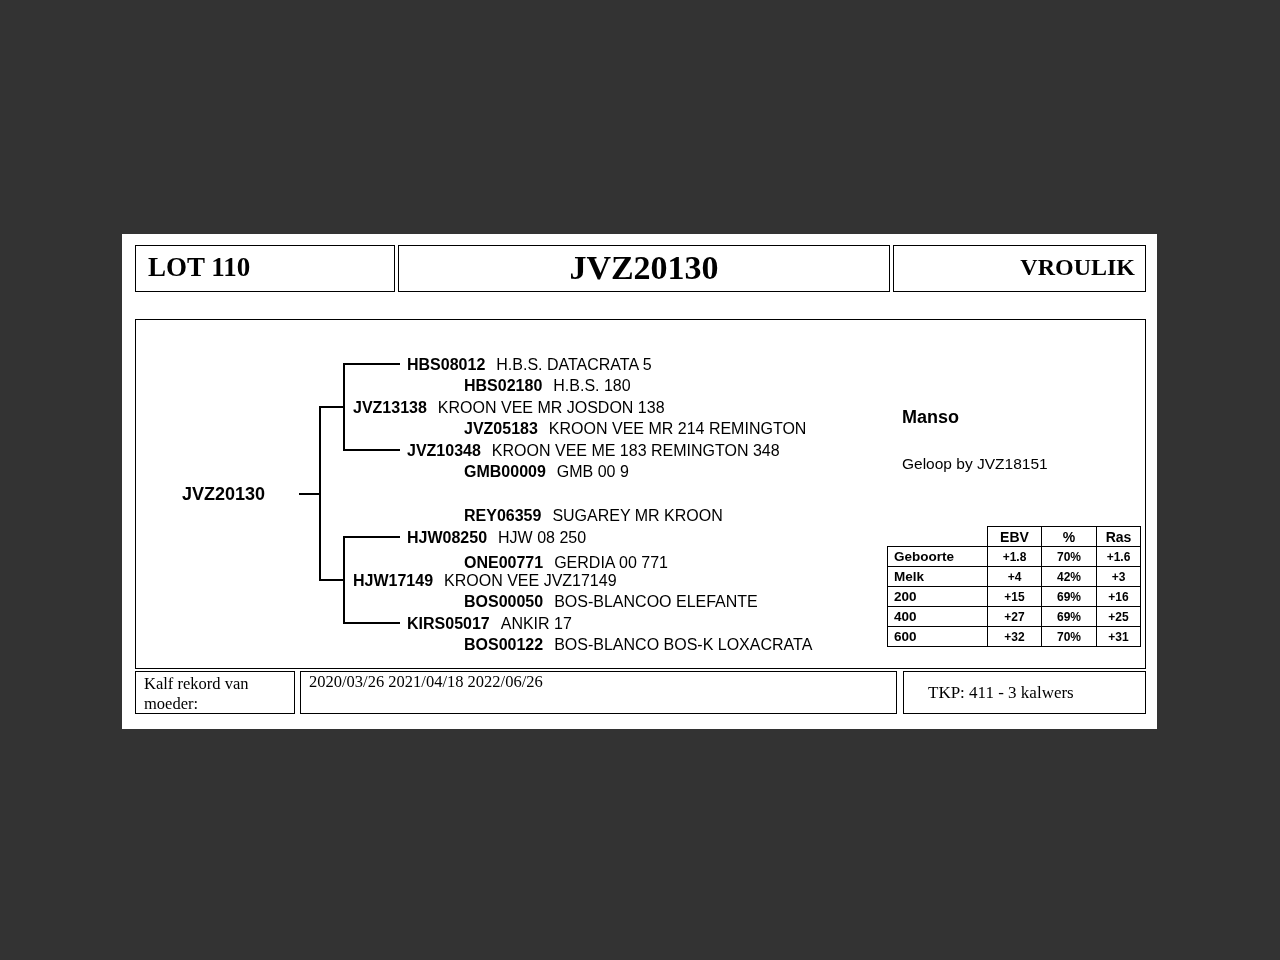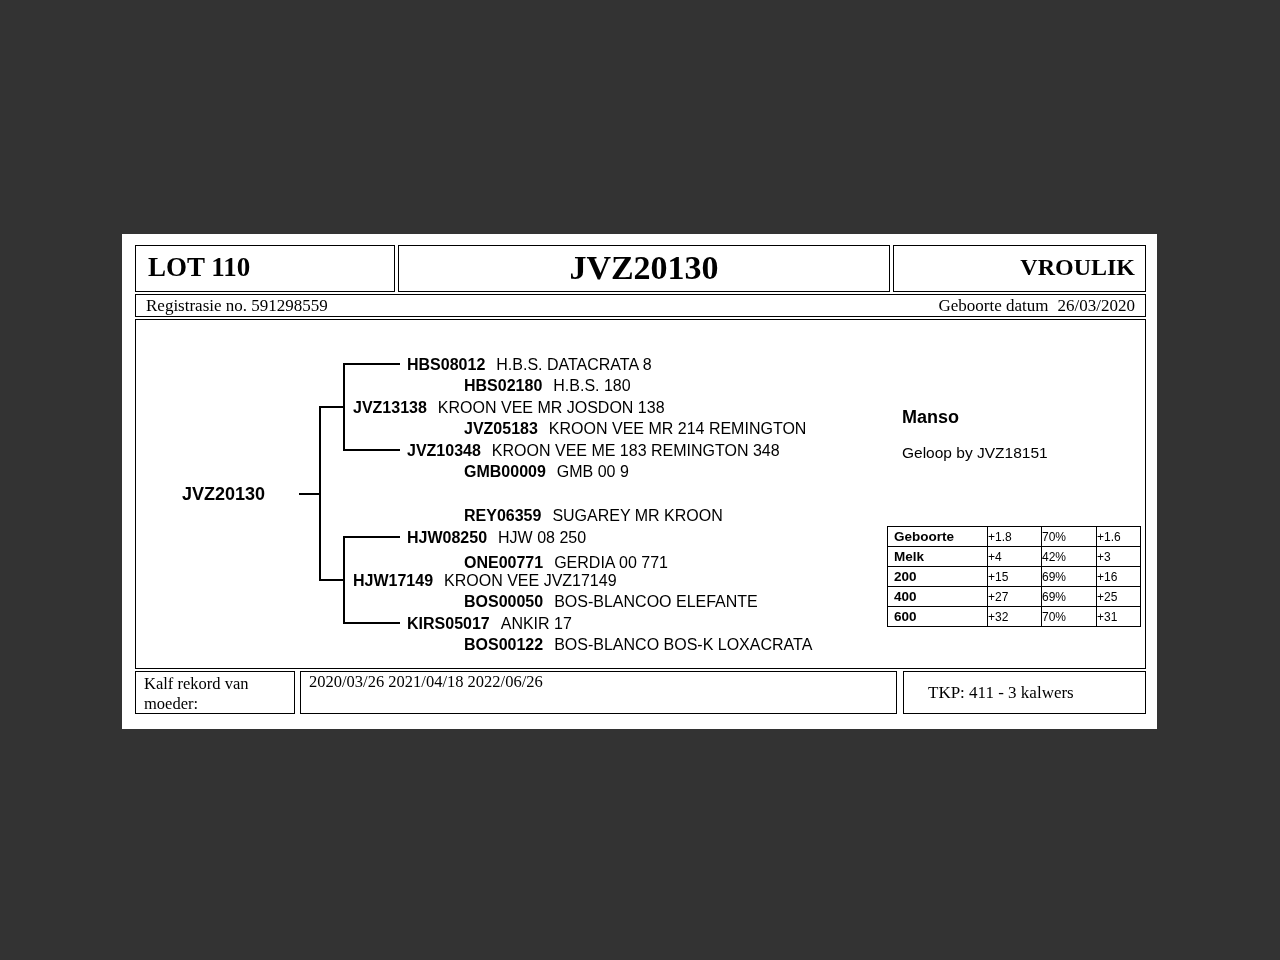--- a/index.html
+++ b/index.html
@@ -32,34 +32,34 @@
   .prow  { position: absolute; white-space: nowrap; font-size: 16px; line-height: 20px; }
   .prow .pid  { font-weight: bold; margin-right: 11px; }
   .gen1 { left: 217px; }
   .gen2 { left: 271px; }
   .gen3 { left: 328px; }
   .proot { position: absolute; left: 46px; top: 164px; font-weight: bold; font-size: 18px; line-height: 20px; }
 
   .tline { position: absolute; background: #000; }
 
   .breed-name { position: absolute; left: 766px; top: 87px;  font-weight: bold; font-size: 18px; }
-  .breed-run  { position: absolute; left: 766px; top: 124px; font-size: 15.5px; }
+  .breed-run  { position: absolute; left: 766px; top: 135px; font-size: 15.5px; }
 
   
   .ebv { position: absolute; left: 751px; top: 206px; border-collapse: collapse;
          font-family: "Liberation Sans", sans-serif; }
   .ebv th, .ebv td { border: 1.5px solid #000; height: 20px; }
   .ebv th.blank { border: none; }
   .ebv th { font-size: 14px; font-weight: bold; text-align: center; }
   .ebv td.lbl { width: 100px; font-weight: bold; font-size: 13.5px; text-align: left; padding-left: 6px; }
   .ebv td.val, .ebv th { }
   .ebv .c-ebv { width: 54px; }
   .ebv .c-pct { width: 55px; }
   .ebv .c-ras { width: 44px; }
-  .ebv td.val { font-size: 12px; text-align: left; font-weight: normal; }
+  .ebv td.val { font-size: 12px; text-align: center; font-weight: bold; }
 
   
   .foot-label { left: 13px;  top: 437px; width: 160px; height: 43px;
                 font-size: 16.5px; line-height: 19.5px; padding: 2px 6px 0 8px; }
   .foot-dates { left: 178px; top: 437px; width: 597px; height: 43px;
                 font-size: 16.5px; display: flex; padding-left: 8px; }
   .foot-tkp   { left: 781px; top: 437px; width: 243px; height: 43px;
                 font-size: 17px; display: flex; align-items: center; padding-left: 24px; }
 </style>
 </head>
@@ -71,30 +71,24 @@
     <div class="box hdr-lot">
       <span>LOT 110</span>
     </div>
     <div class="box hdr-id">
       <span>JVZ20130</span>
     </div>
     <div class="box hdr-sex">
       <span>VROULIK</span>
     </div>
 
-    <div class="box reg-row">
-      <span>Registrasie no. 591298559</span>
-      <span class="reg-right">
-        <span>Geboorte datum</span><span>26/03/2020</span>
-      </span>
-    </div>
 
     <div class="box main-box">
 
-      <div class="prow gen2" style="top:34.5px"><span class="pid">HBS08012</span><span>H.B.S. DATACRATA 8</span></div>
+      <div class="prow gen2" style="top:34.5px"><span class="pid">HBS08012</span><span>H.B.S. DATACRATA 5</span></div>
       <div class="prow gen3" style="top:56px"><span class="pid">HBS02180</span><span>H.B.S. 180</span></div>
       <div class="prow gen1" style="top:77.5px"><span class="pid">JVZ13138</span><span>KROON VEE MR JOSDON 138</span></div>
       <div class="prow gen3" style="top:99px"><span class="pid">JVZ05183</span><span>KROON VEE MR 214 REMINGTON</span></div>
       <div class="prow gen2" style="top:120.5px"><span class="pid">JVZ10348</span><span>KROON VEE ME 183 REMINGTON 348</span></div>
       <div class="prow gen3" style="top:142px"><span class="pid">GMB00009</span><span>GMB 00 9</span></div>
 
       <div class="proot">JVZ20130</div>
 
       <div class="prow gen3" style="top:186px"><span class="pid">REY06359</span><span>SUGAREY MR KROON</span></div>
       <div class="prow gen2" style="top:207.5px"><span class="pid">HJW08250</span><span>HJW 08 250</span></div>
@@ -113,20 +107,26 @@
       <div class="tline" style="left:207px; top:129px; width:57px; height:2px;"></div>
       <div class="tline" style="left:207px; top:216px; width:2px;  height:88px;"></div>
       <div class="tline" style="left:207px; top:216px; width:57px; height:2px;"></div>
       <div class="tline" style="left:207px; top:302px; width:57px; height:2px;"></div>
 
       <div class="breed-name">Manso</div>
       <div class="breed-run">Geloop by JVZ18151</div>
 
       <table class="ebv">
         <tbody>
+            <tr>
+          <th class="blank"></th>
+          <th class="c-ebv">EBV</th>
+          <th class="c-pct">%</th>
+          <th class="c-ras">Ras</th>
+        </tr>
         <tr>
           <td class="lbl">Geboorte</td>
           <td class="val c-ebv">+1.8</td>
           <td class="val c-pct">70%</td>
           <td class="val c-ras">+1.6</td>
         </tr>
         <tr>
           <td class="lbl">Melk</td>
           <td class="val c-ebv">+4</td>
           <td class="val c-pct">42%</td>

